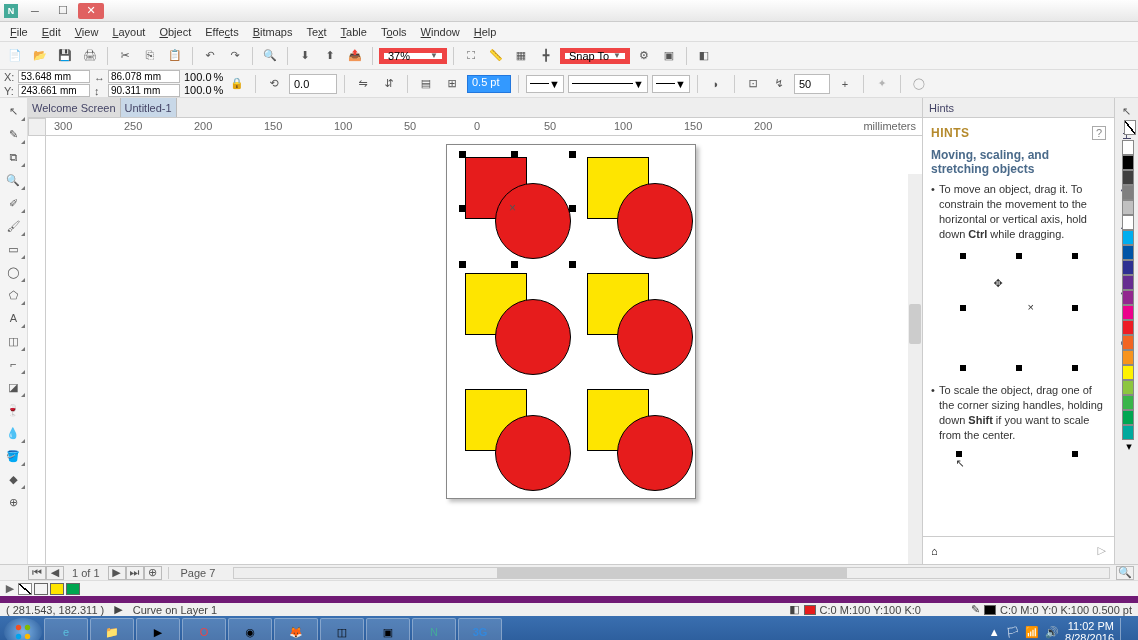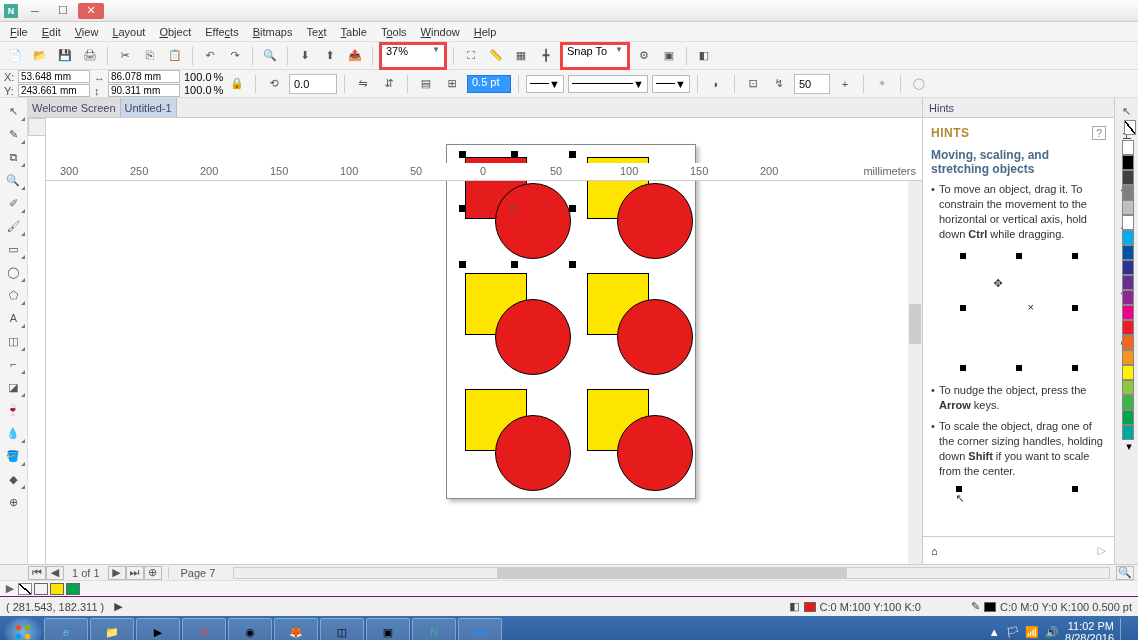--- a/index.html
+++ b/index.html
@@ -12,21 +12,21 @@
 .win-btn { width: 26px; height: 16px; display: flex; align-items: center; justify-content: center; color: #555; cursor: pointer; }
 .win-btn.close { background: #e06060; color: #fff; border-radius: 2px; }
 
 .menubar { height: 20px; background: #f5f5f5; display: flex; align-items: center; padding: 0 4px; gap: 2px; border-bottom: 1px solid #ddd; }
 .menu-item { padding: 2px 6px; color: #333; cursor: pointer; }
 .menu-item .ul { text-decoration: underline; }
 
 .toolbar { height: 28px; background: #f4f4f4; display: flex; align-items: center; padding: 0 4px; gap: 3px; border-bottom: 1px solid #ddd; }
 .tb-btn { width: 22px; height: 22px; display: flex; align-items: center; justify-content: center; color: #555; cursor: pointer; border: 1px solid transparent; border-radius: 2px; }
 .tb-sep { width: 1px; height: 18px; background: #ccc; margin: 0 3px; }
-.tb-combo { height: 28px; border: 3px solid #ef4444; background: #fff; padding: 0 4px; display: flex; min-width: 50px; }
+.tb-combo { height: 16px; border: 5px solid #ef4444; background: #fff; padding: 0 4px; display: flex; align-items: center; min-width: 50px; }
 .tb-combo .caret { margin-left: auto; font-size: 8px; color: #666; }
 .tb-input { height: 20px; border: 1px solid #bbb; background: #fff; padding: 0 4px; width: 60px; }
 
 .propbar { height: 28px; background: #f4f4f4; display: flex; align-items: center; padding: 0 4px; gap: 4px; border-bottom: 1px solid #ddd; font-size: 10px; }
 .coord-box { display: flex; flex-direction: column; gap: 1px; }
 .coord-row { display: flex; align-items: center; gap: 2px; }
 .coord-lbl { color: #555; width: 12px; }
 .coord-inp { width: 72px; height: 13px; border: 1px solid #bbb; background: #fff; font-size: 10px; padding: 0 2px; }
 .pct-box { display:flex; flex-direction:column; gap:1px; }
 .pct { width: 38px; display:flex; gap:2px; align-items:center; font-size:10px; }
@@ -37,21 +37,21 @@
 .workspace { display: flex; height: 466px; }
 .toolbox { width: 28px; background: #f4f4f4; border-right: 1px solid #ddd; display: flex; flex-direction: column; align-items: center; padding-top: 2px; gap: 1px; }
 .tool { width: 24px; height: 22px; display: flex; align-items: center; justify-content: center; color: #555; cursor: pointer; position: relative; }
 .tool .fly { position: absolute; bottom: 1px; right: 1px; width: 0; height: 0; border-left: 4px solid transparent; border-bottom: 4px solid #777; }
 
 .canvas-area { flex: 1; background: #fff; position: relative; display:flex; flex-direction:column; }
 .doc-tabs { height: 20px; background: #eee; display: flex; align-items: stretch; border-bottom: 1px solid #ccc; }
 .doc-tab { padding: 2px 4px; background: #ddd; border-right: 1px solid #bbb; display:flex; align-items:center; cursor:pointer; color:#446; }
 .doc-tab.active { background: #c8d8e8; }
 .ruler-corner { position:absolute; top:20px; left:0; width:18px; height:18px; background:#f0f0f0; border:1px solid #ccc; z-index:3; }
-.ruler-h { position:absolute; top:20px; left:12px; right:0; height:18px; background:#fff; border-bottom:1px solid #ccc; overflow:hidden; font-size:8px; color:#666; z-index:2;margin-top:45px; }
+.ruler-h { position:absolute; top:20px; left:6px; right:0; height:18px; background:#fff; border-bottom:1px solid #ccc; overflow:hidden; font-size:8px; color:#666; z-index:2; }
 .ruler-h .tick { position:absolute; top:2px; }
 .ruler-v { position:absolute; top:38px; left:0; bottom:0; width:18px; background:#fff; border-right:1px solid #ccc; z-index:2; writing-mode:vertical-rl; font-size:8px; color:#666; }
 .canvas-inner { position:absolute; top:38px; left:18px; right:0; bottom:0; background:#fff; overflow:hidden; }
 .page { position:absolute; left:400px; top:8px; width:250px; height:355px; background:#fff; border:1px solid #888; box-shadow: 3px 3px 4px rgba(0,0,0,0.25); }
 .sq { position:absolute; background:#fee500; border:1px solid #000; }
 .cir { position:absolute; border-radius:50%; background:#e61c1c; border:1px solid #000; }
 .sq.red { background:#e61c1c; }
 .sel-handle { position:absolute; width:7px; height:7px; background:#000; }
 .sel-x { position:absolute; color:#555; font-size:12px; }
 
@@ -77,21 +77,21 @@
 .pn-pages { padding:0 8px; }
 .h-scroll { flex:1; height:12px; background:#eee; border:1px solid #ccc; margin:0 6px; position:relative; }
 .h-thumb { position:absolute; left:30%; width:40%; top:0; bottom:0; background:#ccc; }
 
 .color-strip { height: 16px; background:#f4f4f4; display:flex; align-items:center; padding:0 4px; gap:2px; border-top:1px solid #ddd; }
 .cs-arrow { width:12px; text-align:center; cursor:pointer; color:#666; }
 .cs-none { width:14px; height:12px; border:1px solid #888; background:#fff; position:relative; }
 .cs-none::after { content:""; position:absolute; inset:0; background:linear-gradient(to top right, transparent 45%, #000 45%, #000 55%, transparent 55%); }
 .cs-swatch { width:14px; height:12px; border:1px solid #666; cursor:pointer; }
 
-.statusbar { height: 20px; background: #f0f0f0; border-top: 1px solid #701a75; display:flex; align-items:center; padding:0 6px; gap:10px; font-size:10px; color:#444; }
+.statusbar { height: 20px; background: #f0f0f0; border-top: 7px solid #701a75; display:flex; align-items:center; padding:0 6px; gap:10px; font-size:10px; color:#444; }
 .status-fill { width:12px; height:10px; background:#e61c1c; border:1px solid #666; }
 
 .taskbar { height: 32px; background: linear-gradient(#3a6fb0,#2a5a98); display:flex; align-items:center; padding:0 4px; gap:2px; }
 .start { width:38px; height:28px; border-radius:50%; background:radial-gradient(circle,#7db4e8,#2a5a98); display:flex; align-items:center; justify-content:center; cursor:pointer; }
 .start svg { width:18px; height:18px; }
 .task-item { width:44px; height:28px; background:rgba(255,255,255,0.15); border:1px solid rgba(255,255,255,0.3); border-radius:2px; display:flex; align-items:center; justify-content:center; cursor:pointer; }
 .tray { margin-left:auto; display:flex; align-items:center; gap:6px; color:#fff; font-size:10px; padding-right:6px; }
 .tray-time { text-align:right; line-height:1.1; }
 
 .color-palette { position:absolute; right:0; top:120px; width:14px; display:flex; flex-direction:column; }
@@ -325,21 +325,20 @@
           <div class="hd" style="left:62px; top:6px;"></div>
           <div class="hd" style="right:6px; top:6px;"></div>
         <div class="hd" style="left:6px; top:58px;"></div>
           <span style="position:absolute; left:40px; top:30px;">✥</span>
         <div class="hd" style="right:6px; top:58px;"></div>
           <span style="position:absolute; left:74px; top:54px;">×</span>
         <div class="hd" style="left:6px; bottom:6px;"></div>
           <div class="hd" style="left:62px; bottom:6px;"></div>
           <div class="hd" style="right:6px; bottom:6px;"></div>
       </div>
-      <p><span>To nudge the object, press the </span><b>Arrow</b><span> keys.</span></p>
       <p><span>To scale the object, drag one of the corner sizing handles, holding down </span><b>Shift</b><span> if you want to scale from the center.</span></p>
       <div class="hints-diagram" style="height:28px;">
         <span style="position:absolute; left:2px; top:8px;">↖</span>
         <div class="hd" style="left:2px; top:2px;"></div>
         <div class="hd" style="right:6px; top:2px;"></div>
       </div>
     </div>
     <div class="hints-bottom">
       <span>⌂</span>
       <span style="opacity:0.4;">▷</span>
@@ -379,20 +378,21 @@
   <span class="cs-arrow">▶</span>
   <div class="cs-none"></div>
   <div class="cs-swatch" style="#e61c1c"></div>
   <div class="cs-swatch" style="background:#fee500;"></div>
   <div class="cs-swatch" style="background:#00a550;"></div>
 </div>
 
 <div class="statusbar">
   <span>( 281.543, 182.311 )</span>
   <span>▶</span>
+  <span style="flex:0 0 340px;">Curve on Layer 1</span>
   <span style="margin-left:auto; display:flex; align-items:center; gap:4px;">
     <span>◧</span>
     <div class="status-fill"></div>
     <span>C:0 M:100 Y:100 K:0</span>
   </span>
   <span style="display:flex; align-items:center; gap:4px; margin-left:40px;">
     <span>✎</span>
     <div class="status-fill" style="background:#000;"></div>
     <span>C:0 M:0 Y:0 K:100  0.500 pt</span>
   </span>

